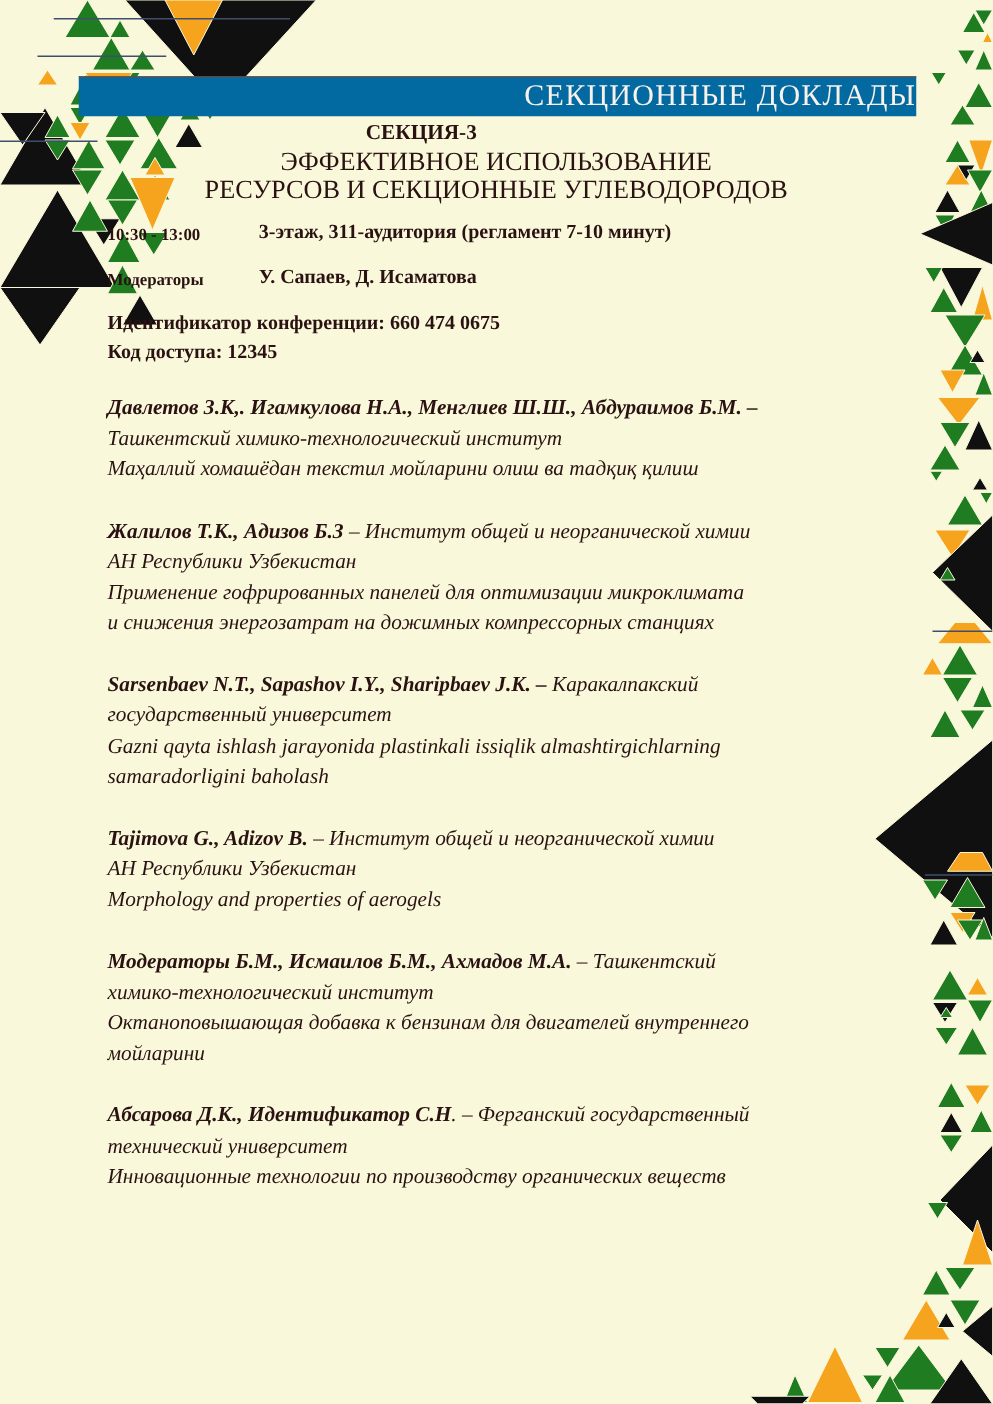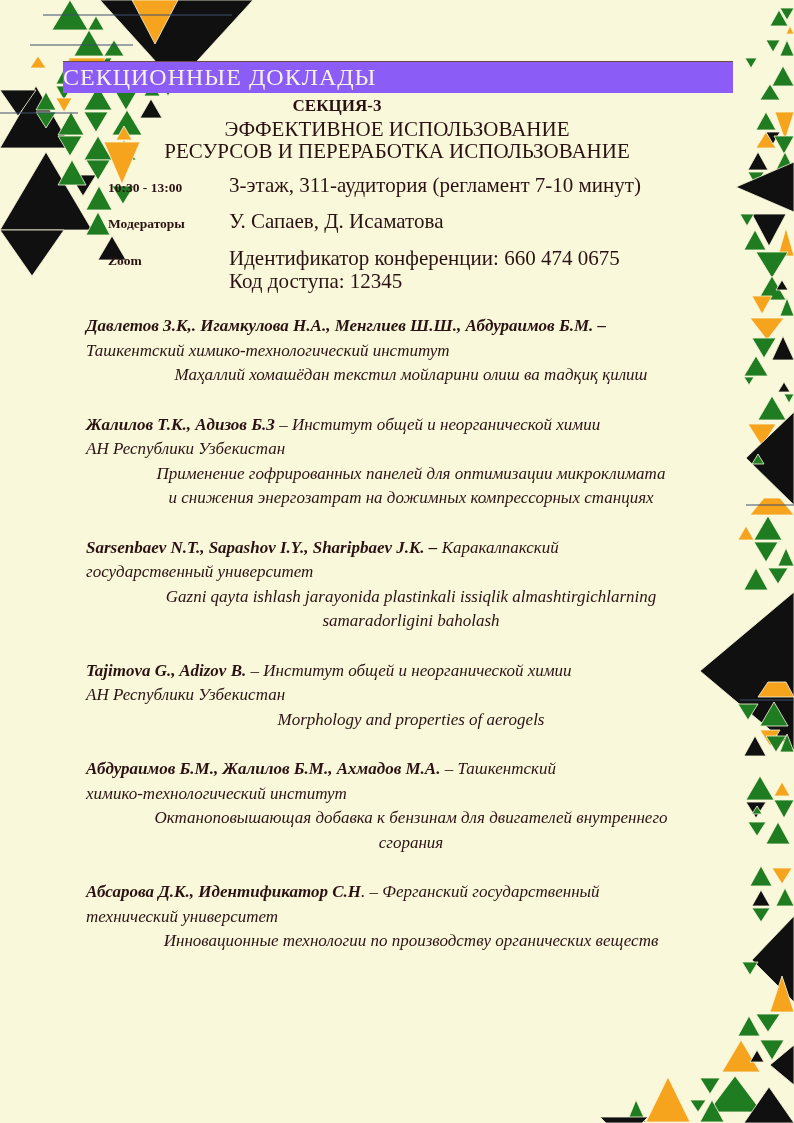--- a/index.html
+++ b/index.html
@@ -9,51 +9,51 @@
     font-family:"Liberation Serif","DejaVu Serif",serif;
     color:#2A1212;
     position:relative;
   }
   .page{width:794px;height:1123px;position:relative;overflow:hidden;}
   #decor{position:absolute;left:0;top:0;z-index:0;}
   .content{position:absolute;left:0;top:0;width:794px;height:1123px;z-index:1;}
 
   .bar{
     position:absolute;left:63px;top:61px;width:670px;height:31px;
-    background:#8b5cf6;border-top:1px solid #6a4c42;
-    display:flex;align-items:center;justify-content:flex-start;
+    background:#0369a1;border-top:1px solid #6a4c42;
+    display:flex;align-items:center;justify-content:flex-end;
   }
   .bar span{
     color:#F8F2EC;font-size:24px;letter-spacing:1px;font-weight:400;
   }
 
   .sec-name{
     position:absolute;left:0;top:96px;width:674px;text-align:center;
     font-weight:bold;font-size:17px;
   }
   .sec-sub{
     position:absolute;left:0;top:118px;width:794px;text-align:center;
     font-size:21px;line-height:22px;
   }
 
-  .info-row{position:absolute;left:86px;width:660px;display:flex;margin-left:22px;}
+  .info-row{position:absolute;left:86px;width:660px;display:flex;}
   .info-row .lbl{
     width:121px;flex:0 0 121px;font-weight:bold;font-size:13.5px;
     padding-top:4px;line-height:20px;
   }
   .info-row .val{
-    font-weight:normal;font-size:21px;line-height:23px;white-space:pre-line;
+    font-weight:bold;font-size:16px;line-height:23px;white-space:pre-line;
   }
   .r0{top:174px;} .r1{top:210px;} .r2{top:247px;}
 
   .talks{position:absolute;left:86px;top:314px;width:650px;}
   .talk{margin-bottom:25px;}
   .talk-head{font-size:17px;line-height:24.5px;white-space:pre-line;font-style:italic;}
   .talk-head .b{font-weight:bold;}
-  .talk-title{font-style:italic;font-size:17px;line-height:24.5px;white-space:pre-line;text-align:center;}
+  .talk-title{font-style:italic;font-size:17px;line-height:24.5px;white-space:pre-line;}
 </style>
 </head>
 <body>
 
 <div class="page">
 
   <svg id="decor" width="794" height="1123" viewBox="0 0 794 1123">
       <polygon points="100,0 253,0 176,84" fill="#101010" stroke="#FAF8DB" stroke-width="0.8"></polygon>
       <polygon points="0,148 72,148 36,86" fill="#101010" stroke="#FAF8DB" stroke-width="0.8"></polygon>
       <polygon points="0,230 92,230 46,152" fill="#101010" stroke="#FAF8DB" stroke-width="0.8"></polygon>
@@ -182,33 +182,32 @@
 
   <div class="content">
 
     <div class="bar">
       <span>СЕКЦИОННЫЕ ДОКЛАДЫ</span>
     </div>
 
     <div class="sec-name">СЕКЦИЯ-3</div>
     <div class="sec-sub">
       <div>ЭФФЕКТИВНОЕ ИСПОЛЬЗОВАНИЕ</div>
-      <div>РЕСУРСОВ И ПЕРЕРАБОТКА ИСПОЛЬЗОВАНИЕ</div>
+      <div>РЕСУРСОВ И СЕКЦИОННЫЕ УГЛЕВОДОРОДОВ</div>
     </div>
 
     <div class="info-row r0">
       <div class="lbl">10:30 - 13:00</div>
       <div class="val">3-этаж, 311-аудитория (регламент 7-10 минут)</div>
     </div>
     <div class="info-row r1">
       <div class="lbl">Модераторы</div>
       <div class="val">У. Сапаев, Д. Исаматова</div>
     </div>
     <div class="info-row r2">
-      <div class="lbl">Zoom</div>
       <div class="val">Идентификатор конференции: 660 474 0675
 Код доступа: 12345</div>
     </div>
 
     <div class="talks">
 
       <div class="talk">
         <div class="talk-head"><span class="b">Давлетов З.К,. Игамкулова Н.А., Менглиев Ш.Ш., Абдураимов Б.М. –</span><span>
 Ташкентский химико-технологический институт</span></div>
         <div class="talk-title">Маҳаллий хомашёдан текстил мойларини олиш ва тадқиқ қилиш</div>
@@ -228,24 +227,24 @@
 samaradorligini baholash</div>
       </div>
 
       <div class="talk">
         <div class="talk-head"><span class="b">Tajimova G., Adizov B.</span><span> – Институт общей и неорганической химии
 АН Республики Узбекистан</span></div>
         <div class="talk-title">Morphology and properties of aerogels</div>
       </div>
 
       <div class="talk">
-        <div class="talk-head"><span class="b">Абдураимов Б.М., Жалилов Б.М., Ахмадов М.А.</span><span> – Ташкентский
+        <div class="talk-head"><span class="b">Модераторы Б.М., Исмаилов Б.М., Ахмадов М.А.</span><span> – Ташкентский
 химико-технологический институт</span></div>
         <div class="talk-title">Октаноповышающая добавка к бензинам для двигателей внутреннего
-сгорания</div>
+мойларини</div>
       </div>
 
       <div class="talk">
         <div class="talk-head"><span class="b">Абсарова Д.К., Идентификатор С.Н</span><span>. – Ферганский государственный
 технический университет</span></div>
         <div class="talk-title">Инновационные технологии по производству органических веществ</div>
       </div>
 
     </div>
   </div>

